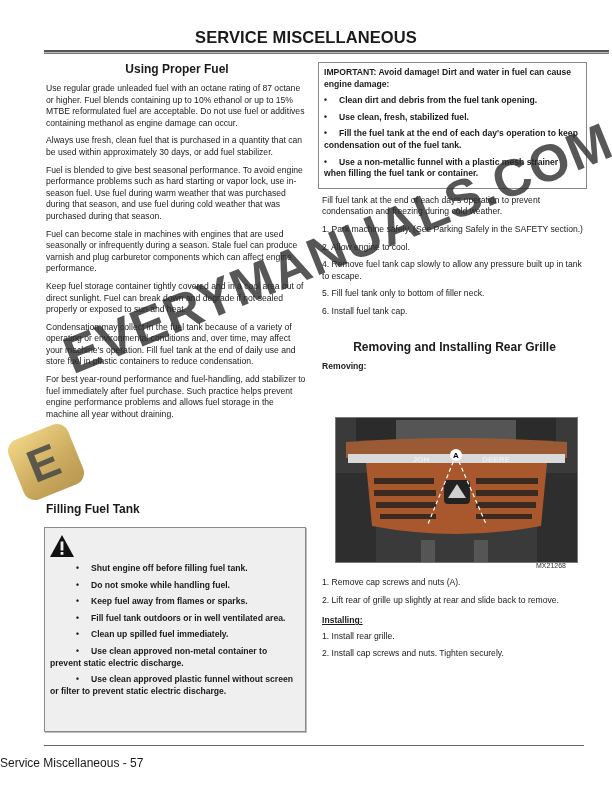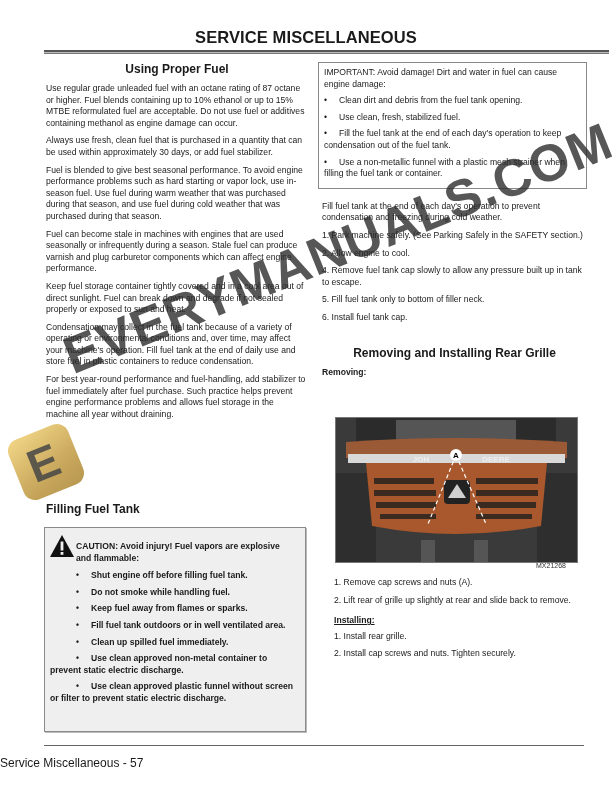--- a/index.html
+++ b/index.html
@@ -21,22 +21,22 @@
     }
     .col { position: absolute; font-size: 8.6px; line-height: 11.6px; }
     .col-left { left: 46px; top: 62px; width: 262px; }
     .col-right { left: 322px; top: 62px; width: 265px; }
     h2 {
       font-size: 12px; font-weight: bold; margin: 0 0 7px 0; line-height: 14px; text-align: center;
     }
     p { margin: 0 0 6px 0; }
     .sub-head { font-weight: bold; margin: 2px 0 4px 0; }
     .important-box {
-      border: 1px solid #888; padding: 4px 5px 3px 5px; margin: 0 0 12px -4px;
-      font-weight: normal;
+      border: 1px solid #888; padding: 4px 5px 3px 5px; margin: 0 0 6px -4px;
+      font-weight: bold;
     }
     .important-box p { margin: 0 0 5px 0; }
     .important-box .bullet { margin: 0 0 5px 0; }
     .bullet-dot { display: inline-block; width: 15px; text-indent: 0; }
     .caution-box {
       position: absolute; left: 44px; top: 527px; width: 262px; height: 205px;
       background: #efefef; border: 1px solid #8a8a8a; box-sizing: border-box;
       box-shadow: 1px 1px 0 #bbb;
       font-weight: bold; font-size: 8.6px; line-height: 11.6px;
       padding: 9px 8px 6px 5px;
@@ -49,21 +49,21 @@
     .caution-list .item.wrap { margin-left: -26px; padding-left: 0; }
     .caution-list .item.wrap .bullet-dot { margin-left: 26px; }
     .filling-title { position: absolute; left: 46px; top: 502px; font-size: 12px; font-weight: bold; }
     .photo {
       position: absolute; left: 335px; top: 417px; width: 241px; height: 144px;
       border: 1px solid #777; overflow: hidden; background: #2a2a2a;
     }
     .photo-code {
       position: absolute; left: 536px; top: 562px; font-size: 7px; color: #333;
     }
-    .steps { position: absolute; left: 322px; top: 577px; width: 265px; font-size: 8.6px; line-height: 11.6px; margin-left: 12px; }
+    .steps { position: absolute; left: 322px; top: 577px; width: 265px; font-size: 8.6px; line-height: 11.6px; }
     .foot-rule { position: absolute; left: 44px; width: 540px; top: 745px; height: 1px; background: #666; }
     .footer { position: absolute; left: 0; width: 556px; top: 756px; font-size: 12px; }
     .watermark {
       position: absolute; left: 55px; top: 330px; transform: rotate(-22deg);
       transform-origin: left top;
       font-size: 52px; font-weight: bold; color: rgba(40,40,40,0.78);
       letter-spacing: 1px; white-space: nowrap; pointer-events: none;
     }
     .wm-logo {
       position: absolute; left: 14px; top: 430px; width: 64px; height: 64px;
@@ -95,21 +95,20 @@
 
 <div class="filling-title">Filling Fuel Tank</div>
 
 <div class="caution-box">
   <div class="caution-head">
     <svg class="warn-icon" viewBox="0 0 24 22">
       <polygon points="12,0 24,22 0,22" fill="#111"></polygon>
       <rect x="10.6" y="6.5" width="2.8" height="9" fill="#efefef"></rect>
       <rect x="10.6" y="17" width="2.8" height="2.8" fill="#efefef"></rect>
     </svg>
-    <span class="caution-head-text">CAUTION: Avoid injury!  Fuel vapors are explosive and flammable:</span>
   </div>
   <div class="caution-list">
     <div class="item"><span class="bullet-dot">•</span><span>Shut engine off before filling fuel tank.</span></div>
     <div class="item"><span class="bullet-dot">•</span><span>Do not smoke while handling fuel.</span></div>
     <div class="item"><span class="bullet-dot">•</span><span>Keep fuel away from flames or sparks.</span></div>
     <div class="item wrap"><span class="bullet-dot">•</span><span>Fill fuel tank outdoors or in well ventilated area.</span></div>
     <div class="item"><span class="bullet-dot">•</span><span>Clean up spilled fuel immediately.</span></div>
     <div class="item wrap"><span class="bullet-dot">•</span><span>Use clean approved non-metal container to prevent static electric discharge.</span></div>
     <div class="item wrap"><span class="bullet-dot">•</span><span>Use clean approved plastic funnel without screen or filter to prevent static electric discharge.</span></div>
   </div>

